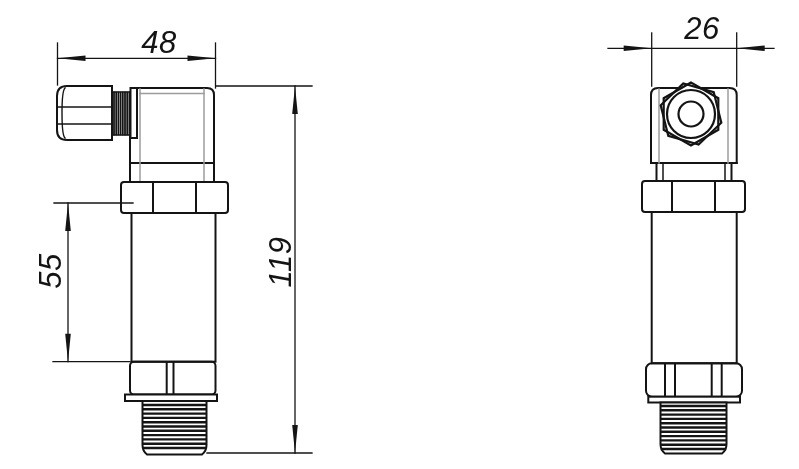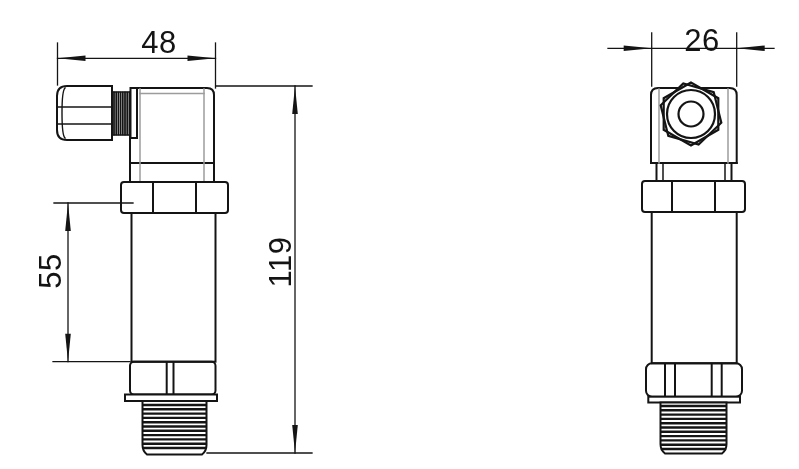--- a/index.html
+++ b/index.html
@@ -2,20 +2,21 @@
 <html><head>
 <meta charset="utf-8">
 <style>
   html,body{margin:0;padding:0;background:#fff;}
   .canvas{
     position:relative;
     width:799px;height:469px;
     background:#ffffff;
     font-family:"Liberation Sans", sans-serif;
     overflow:hidden;
+    font-style:italic;
   }
   .drawing-svg{position:absolute;left:0;top:0;}
   .dim-label{
     position:absolute;
     transform:translate(-50%,-50%);
     font-size:31px;
     color:#141414;
     letter-spacing:0.5px;
     white-space:nowrap;
     line-height:1;
@@ -192,19 +193,19 @@
         <line x1="736.7" y1="33" x2="736.7" y2="86"></line>
         <line x1="608" y1="48.3" x2="774" y2="48.3"></line>
         <polygon fill="#141414" stroke="none" points="651.7,48.3 623.7,45.5 623.7,51.1"></polygon>
         <polygon fill="#141414" stroke="none" points="736.7,48.3 764.7,45.5 764.7,51.1"></polygon>
       </g>
     </g>
   </svg>
 
   <div class="dim-label" style="left:159px;top:42px">48</div>
 
-  <div class="dim-label" style="left:702px;top:40px">26</div>
+  <div class="dim-label" style="left:702px;top:28px">26</div>
 
   <div class="dim-label vert" style="left:280px;top:262px">119</div>
 
   <div class="dim-label vert" style="left:50px;top:271px">55</div>
 
 </div>
 
 </body></html>

